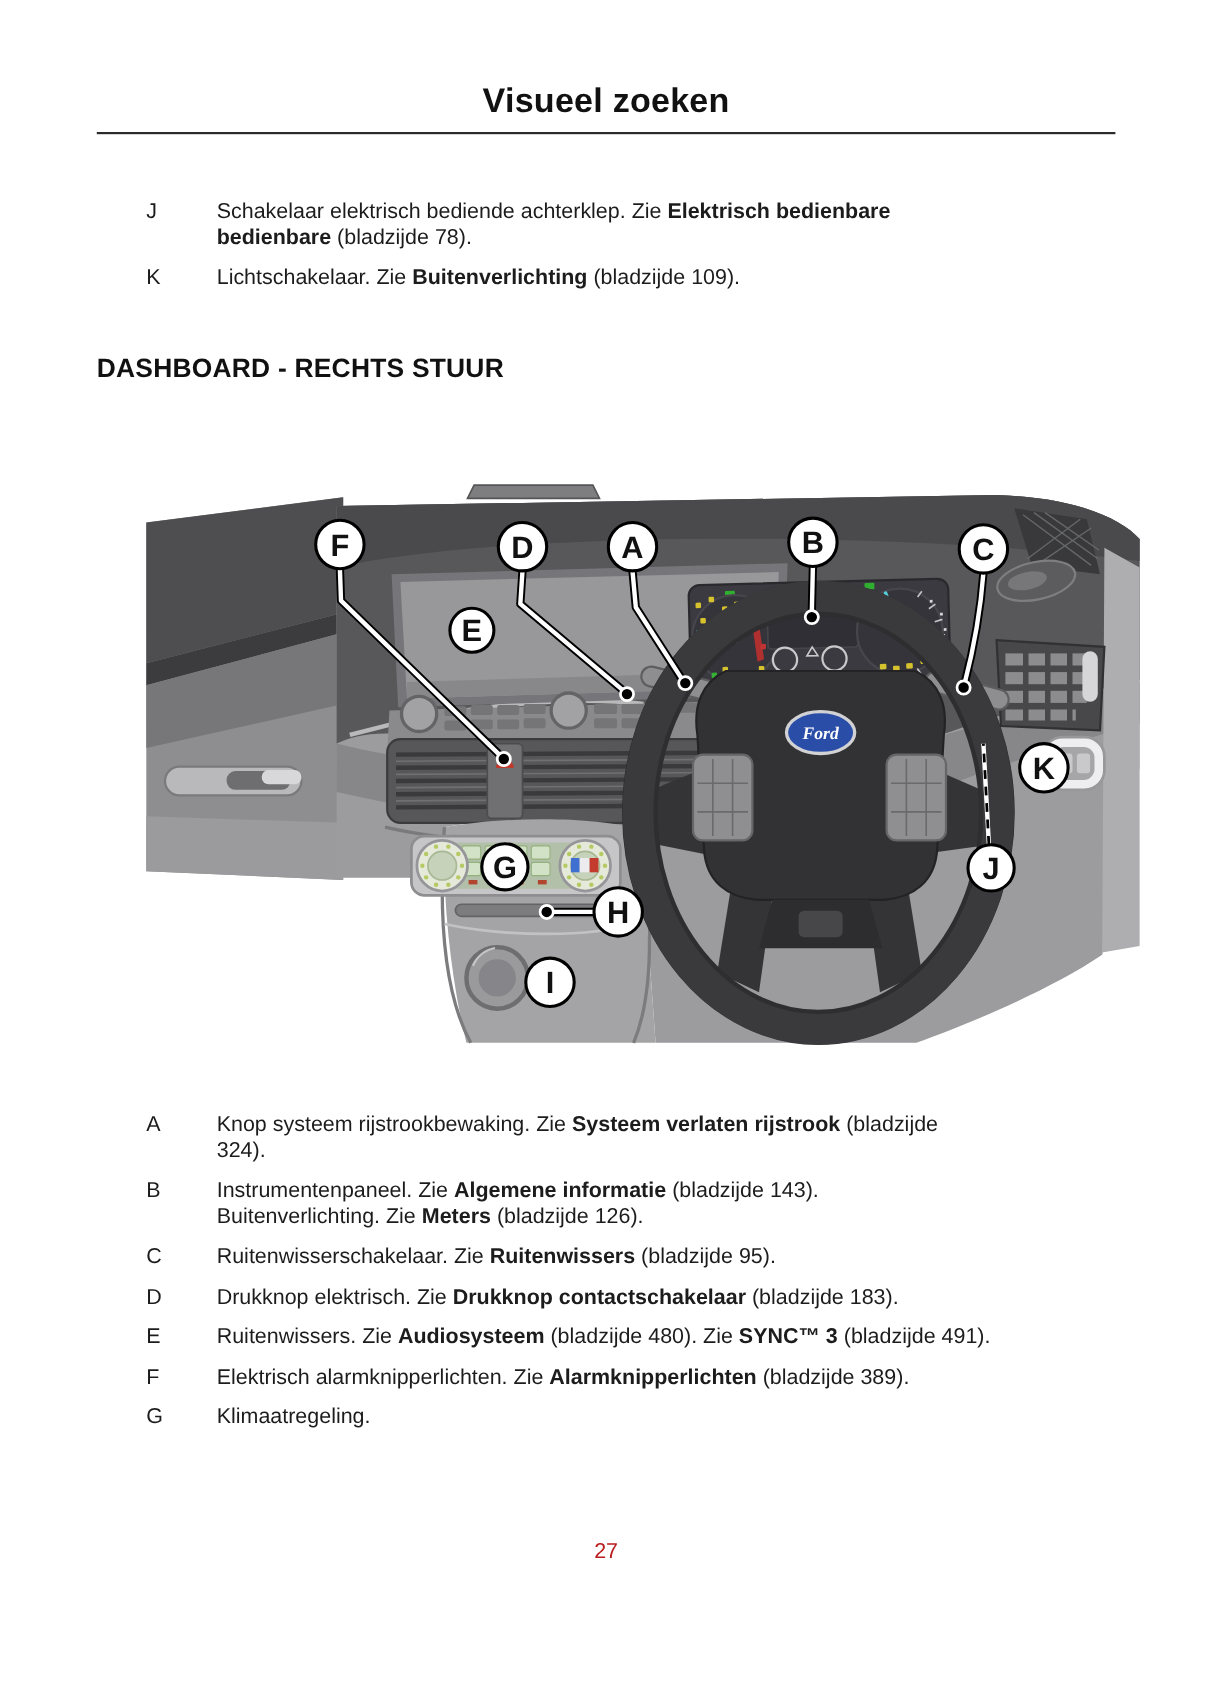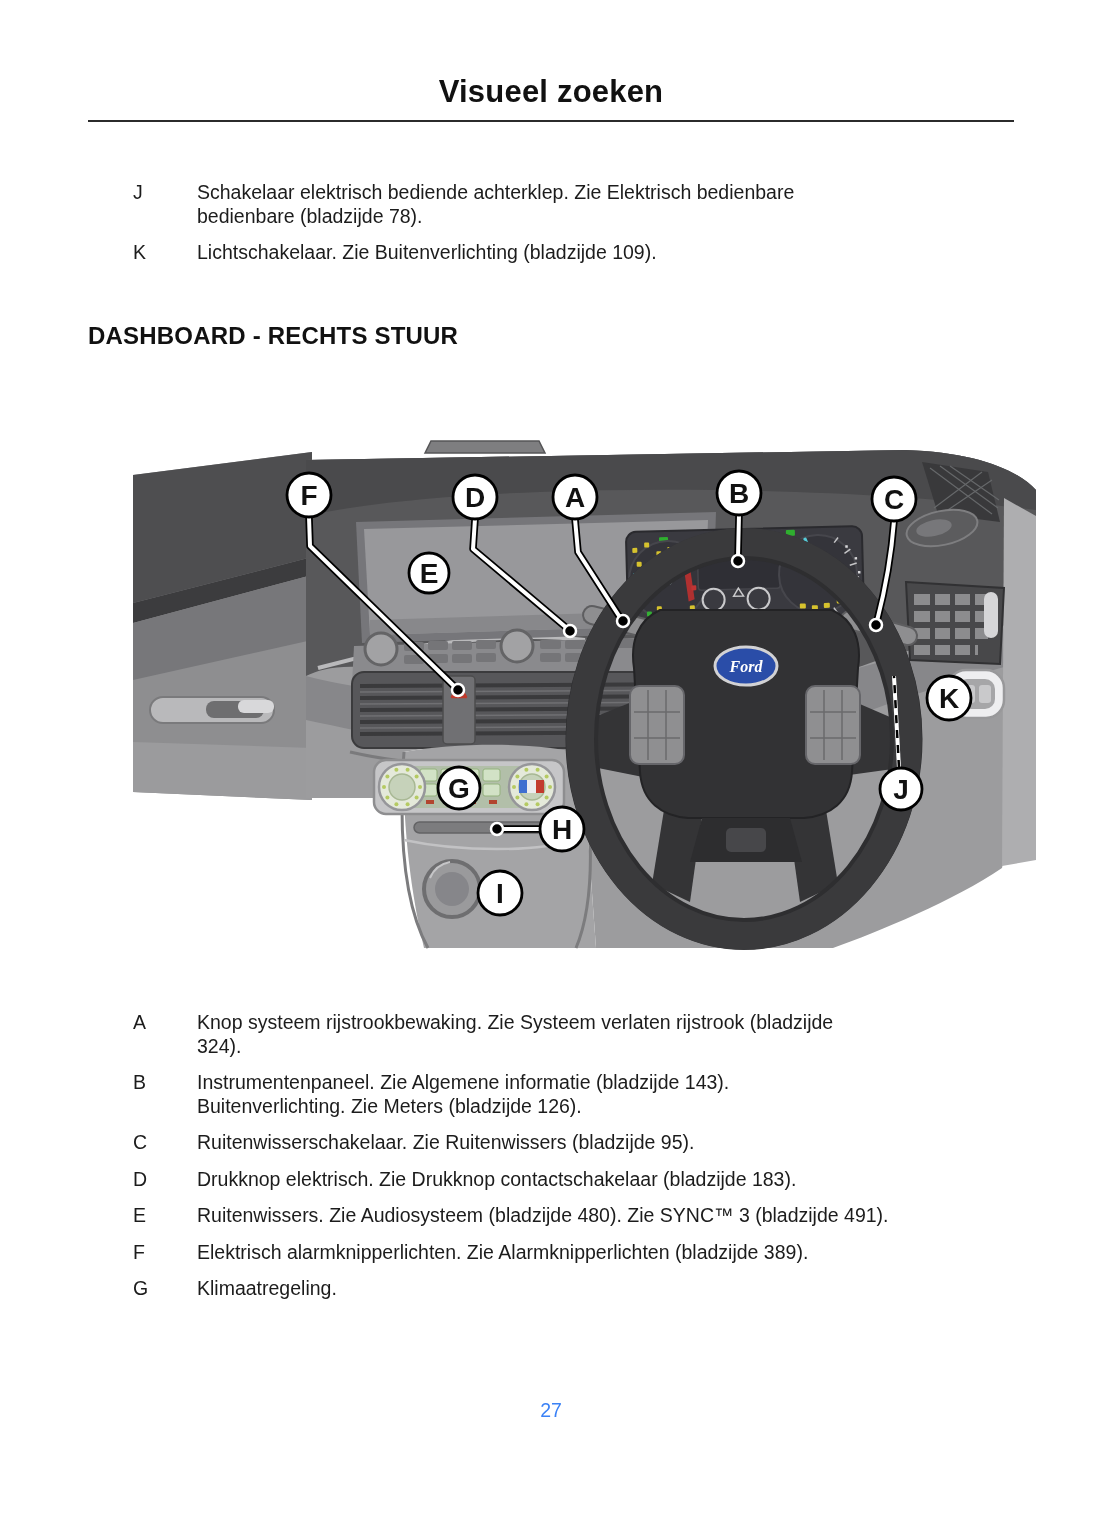--- a/index.html
+++ b/index.html
@@ -15,23 +15,23 @@
   .heading {
     position:absolute; top:322px; left:88px;
     font-size:24px; font-weight:800; letter-spacing:0.2px; color:#111;
   }
   .list { position:absolute; left:133px; width:884px; font-size:19.5px; line-height:23.5px; color:#1c1c1c; }
   .list-top { top:181px; }
   .list-bottom { top:1011px; }
   .list-row { display:flex; margin-bottom:13px; }
   .list-letter { flex:0 0 64px; width:64px; }
   .list-text { flex:1; }
-  .list-text b { font-weight:400; }
+  .list-text b { font-weight:700; }
   .figure-wrap { position:absolute; top:437px; left:0; width:1102px; height:515px; }
-  .pageno { position:absolute; top:1399px; left:0; width:1102px; text-align:center; font-size:19.5px; color:#3b82f6; }
+  .pageno { position:absolute; top:1399px; left:0; width:1102px; text-align:center; font-size:19.5px; color:#b91c1c; }
   .callout-letter-text {
     font-family:"Liberation Sans", sans-serif; font-weight:700; font-size:28px; fill:#111;
   }
   .lead-outer { stroke:#000; stroke-width:7.5; fill:none; stroke-linecap:round; stroke-linejoin:round; }
   .lead-inner { stroke:#fff; stroke-width:4;   fill:none; stroke-linecap:round; stroke-linejoin:round; }
 </style>
 </head>
 <body>
 
 <div class="page">

